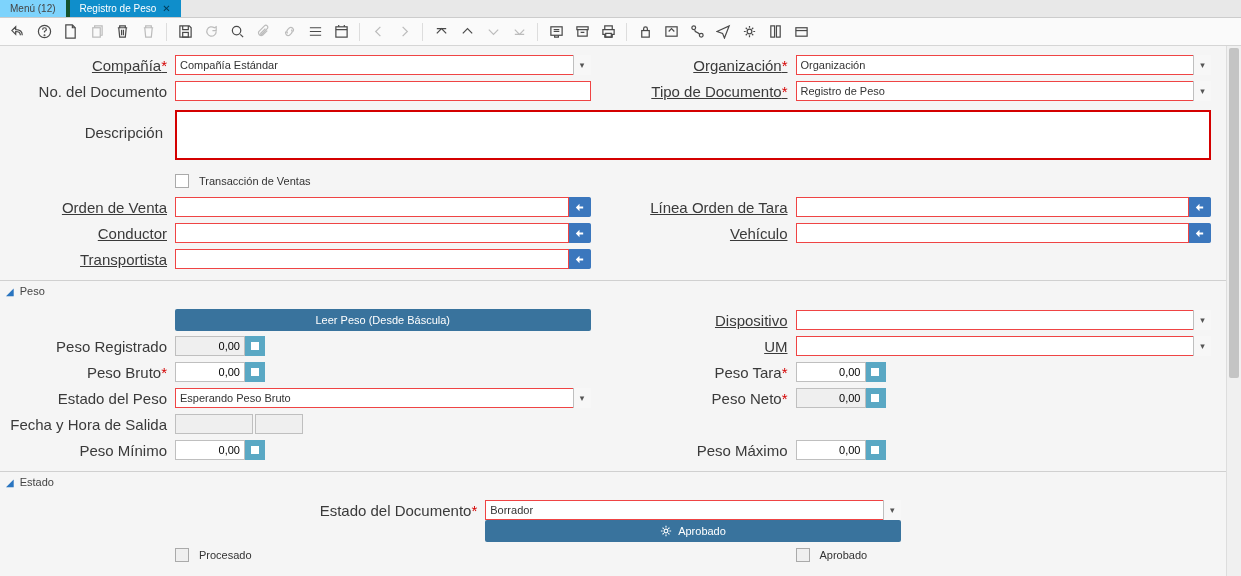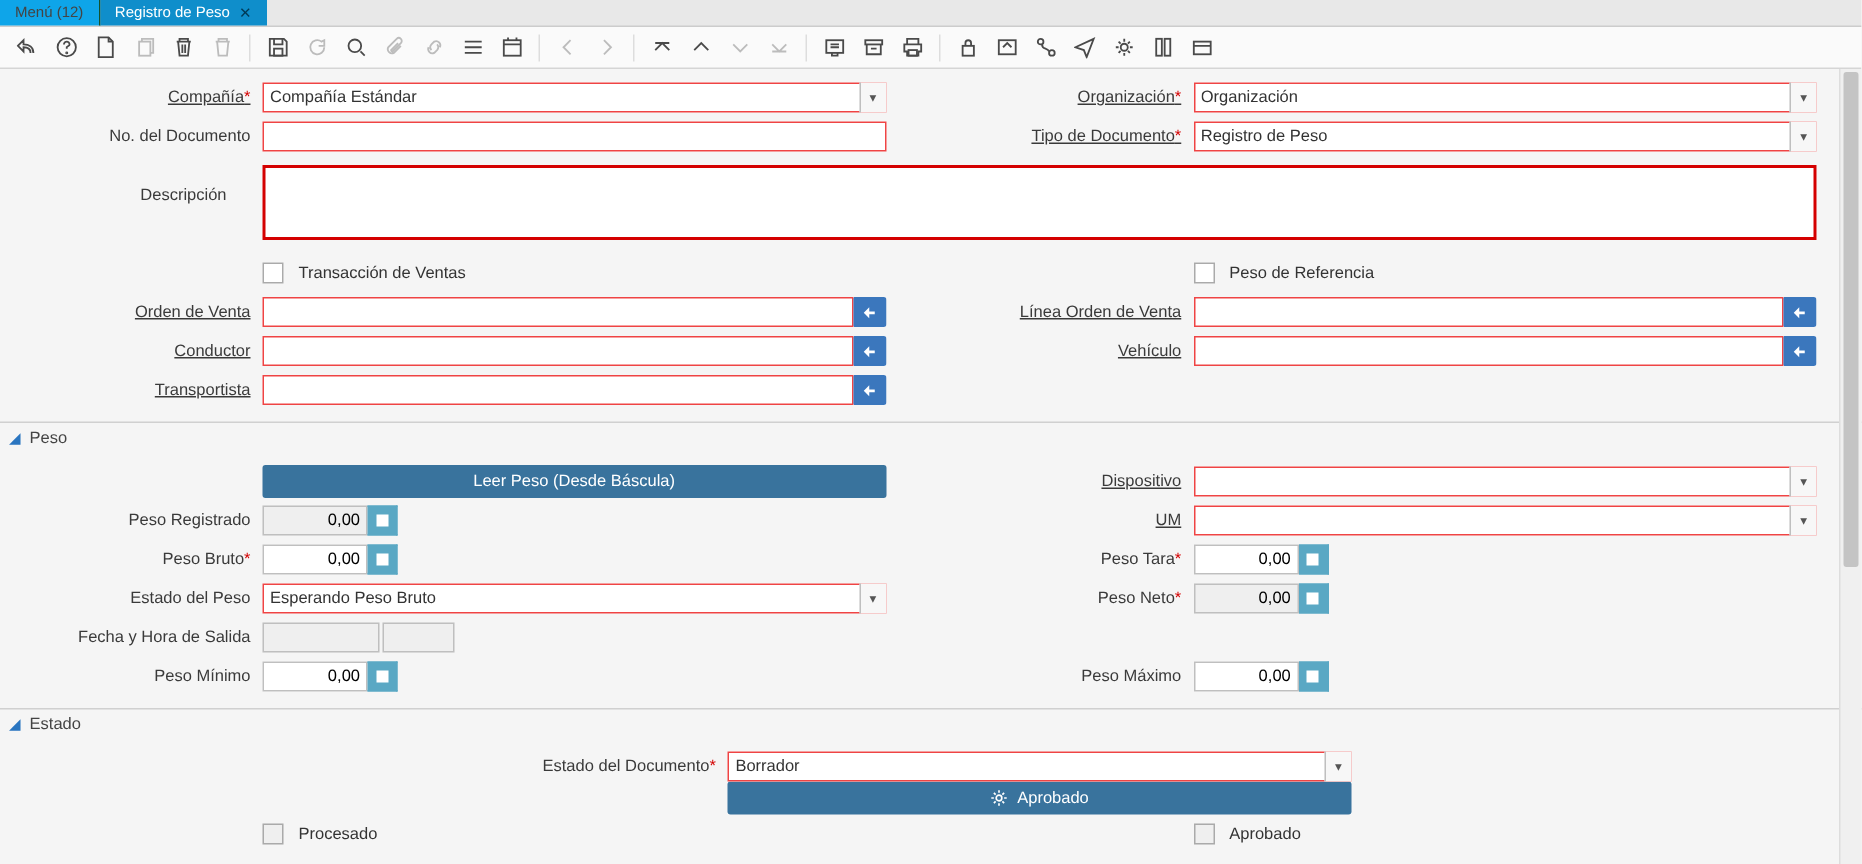--- a/index.html
+++ b/index.html
@@ -23,21 +23,21 @@
   }
   .tab {
     padding: 2px 10px;
     font-size: 10px;
     display: flex;
     align-items: center;
     gap: 6px;
     cursor: pointer;
   }
   .tab.active { background: #0f8ecb; color: #fff; }
-  .tab.inactive { background: #0ea5e9; color: #444; border-right:1px solid #14532d;}
+  .tab.inactive { background: #7dd3fc; color: #444; border-right:4px solid #14532d;}
   .tab-close { font-size: 10px; cursor:pointer; }
   .tab.active .tab-close { color:#003a57; }
 
   
   .toolbar {
     height: 28px;
     background: #fafafa;
     border-bottom: 1px solid #d5d5d5;
     display: flex;
     align-items: center;
@@ -60,21 +60,21 @@
     overflow-y: auto;
     padding-bottom:10px;
   }
   .scroll-inner { padding-top: 6px; }
   .row { display:flex; min-height:26px; align-items:center; }
   .left, .right { width:50%; display:flex; align-items:center; }
   .lbl {
     width: 175px;
     text-align: right;
     padding-right: 8px;
-    font-size: 11px;
+    font-size: 15px;
     color: #3a3a3a;
     white-space: nowrap;
   }
   .lbl.u { text-decoration: underline; }
   .req { color:#d40000; }
   .ctrl { flex:1; display:flex; align-items:stretch; padding-right:30px; }
   select.inp, input.inp, textarea.inp {
     border:1px solid #ef4444;
     background:#fff;
     font: inherit;
@@ -361,57 +361,51 @@
             <div class="sel-wrap">
         <select class="inp"><option>Registro de Peso</option></select>
         <div class="sel-caret"></div>
       </div>
           </div>
     </div>
   </div>
 
 
   <div class="row" style="align-items:flex-start;padding-top:6px;">
-    <div style="width:175px;text-align:right;padding-right:24px;padding-top:14px;" class="lbl">Descripción</div>
+    <div style="width:175px;text-align:right;padding-right:12px;padding-top:14px;" class="lbl">Descripción</div>
     <div class="ctrl highlight-red" style="padding-right:30px;width:calc(100% - 175px);">
       <div class="textarea-wrap"><textarea class="inp" style=""></textarea></div>
     </div>
   </div>
 
   <div class="row" style="margin-top:6px;">
     <div class="left">
       <div class="chk-row">
         <span class="chk"></span>
         <span>Transacción de Ventas</span>
-      </div>
-    </div>
-    <div class="right">
-      <div class="chk-row">
-        <span class="chk"></span>
-        <span>Peso de Referencia</span>
       </div>
     </div>
   </div>
 
   <div class="row">
     <div class="left">
       <div class="lbl u">Orden de Venta</div>
       <div class="ctrl">
             <div class="lookup-wrap">
         <input class="inp" style="">
         <div class="lookup-btn">
                 <svg viewBox="0 0 12 12">
                   <path d="M2 6l4-4v3h4v2H6v3z"></path>
                 </svg>
               </div>
       </div>
           </div>
     </div>
     <div class="right">
-      <div class="lbl u">Línea Orden de Venta</div>
+      <div class="lbl u">Línea Orden de Tara</div>
       <div class="ctrl">
             <div class="lookup-wrap">
         <input class="inp" style="">
         <div class="lookup-btn">
                 <svg viewBox="0 0 12 12">
                   <path d="M2 6l4-4v3h4v2H6v3z"></path>
                 </svg>
               </div>
       </div>
           </div>

